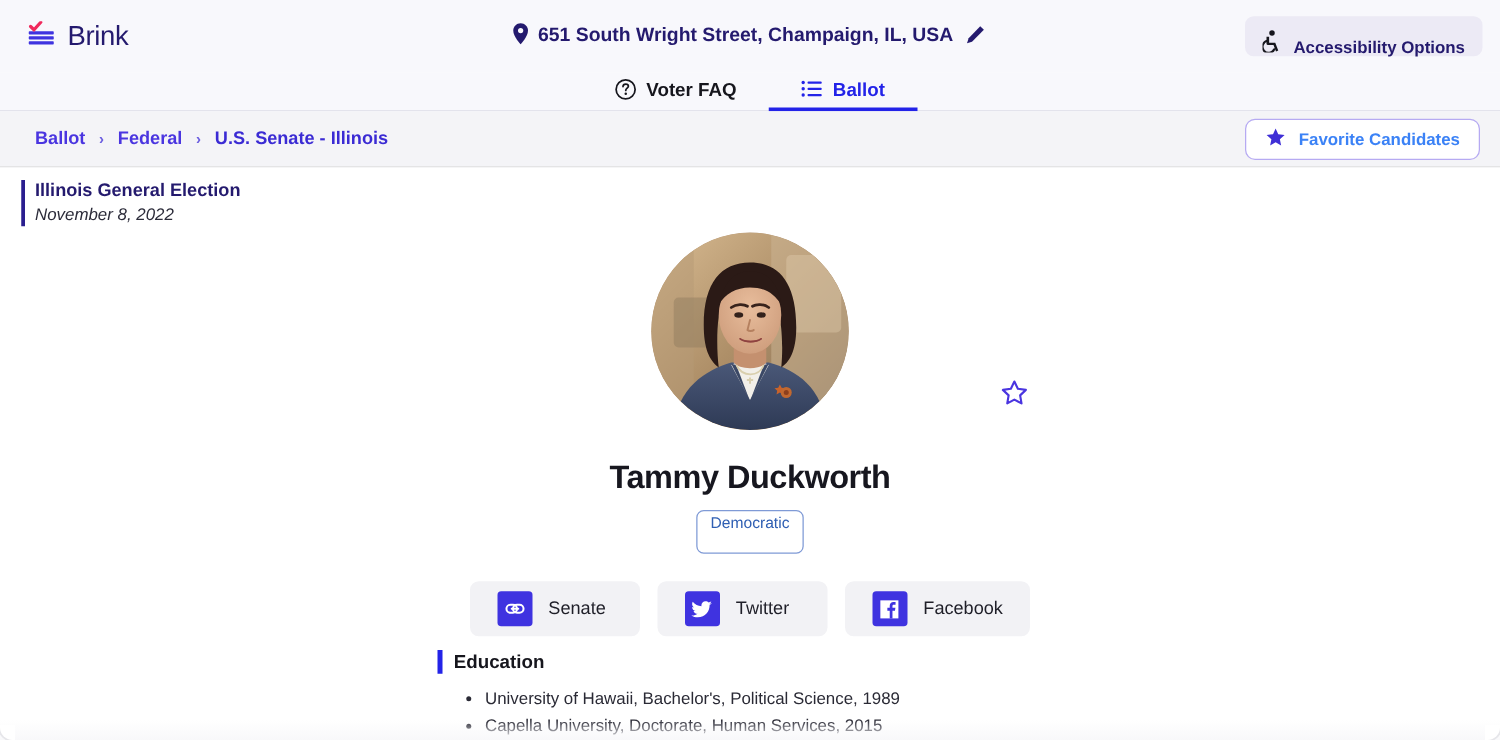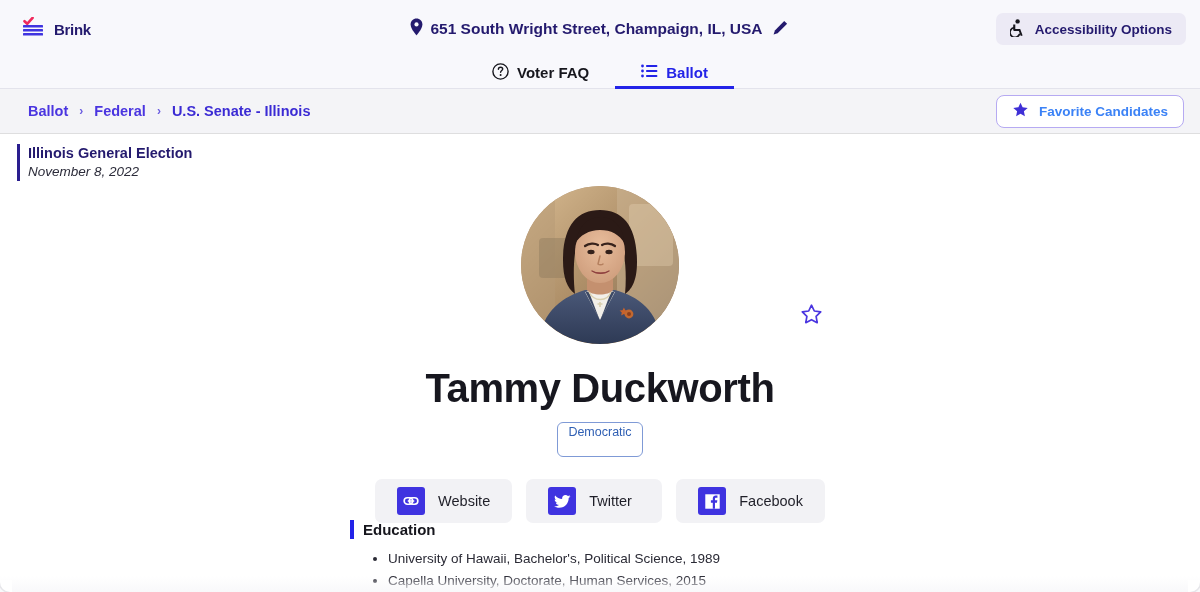--- a/index.html
+++ b/index.html
@@ -40,22 +40,22 @@
     gap: 6px;
     margin-left: 8px;
   }
   .brand-mark {
     width: 26px;
     height: 24px;
     position: relative;
     display: block;
   }
   .brand-name {
-    font-size: 15px;
-    font-weight: bold;
+    font-size: 22px;
+    font-weight: normal;
     color: #241a6e;
     letter-spacing: -0.3px;
   }
 
   .address-wrap {
     position: absolute;
     left: 0;
     right: 0;
     top: 0;
     height: 58px;
@@ -88,21 +88,21 @@
 
   .access-btn {
     position: absolute;
     right: 14px;
     top: 13px;
     height: 32px;
     background: #eceaf5;
     border: none;
     border-radius: 7px;
     display: flex;
-    align-items: center;
+    align-items: flex-end;
     gap: 9px;
     padding: 0 14px;
     cursor: pointer;
   }
   .access-label {
     font-size: 13.5px;
     font-weight: bold;
     color: #241a6e;
     white-space: nowrap;
   }
@@ -248,21 +248,21 @@
     height: 158px;
     border-radius: 50%;
     overflow: hidden;
     position: relative;
     background: #b89a78;
   }
   .photo svg { display: block; }
 
   .cand-name {
     margin-top: 22px;
-    font-size: 40px;
+    font-size: 26px;
     font-weight: bold;
     color: #17171f;
     letter-spacing: -0.4px;
   }
 
   .party {
     margin-top: 11px;
     border: 1px solid #7f9ad6;
     border-radius: 6px;
     padding: 2px 10px 17px;
@@ -539,21 +539,21 @@
       <div class="links">
 
         <button class="link-btn">
           <span class="link-icon">
             <svg width="18" height="18" viewBox="0 0 20 20" xmlns="http://www.w3.org/2000/svg">
               <rect x="2.4" y="6.4" width="9.4" height="7.2" rx="3.6" fill="none" stroke="#ffffff" stroke-width="1.8"></rect>
               <rect x="8.2" y="6.4" width="9.4" height="7.2" rx="3.6" fill="none" stroke="#ffffff" stroke-width="1.8"></rect>
               <rect x="6.2" y="9.2" width="7.6" height="1.7" rx="0.8" fill="#ffffff"></rect>
             </svg>
           </span>
-          <span class="link-label">Website</span>
+          <span class="link-label">Senate</span>
         </button>
 
         <button class="link-btn">
           <span class="link-icon">
             <svg width="19" height="19" viewBox="0 0 20 20" xmlns="http://www.w3.org/2000/svg">
               <path d="M18.4 4.6 c-0.6 0.3 -1.3 0.5 -2 0.6 c0.7 -0.4 1.3 -1.1 1.5 -1.9 c-0.7 0.4 -1.4 0.7 -2.2 0.9 c-0.6 -0.7 -1.6 -1.1 -2.6 -1.1 c-2 0 -3.5 1.6 -3.5 3.5 c0 0.3 0 0.5 0.1 0.8 C6.7 7.2 4.1 5.8 2.3 3.6 C2 4.1 1.8 4.7 1.8 5.4 c0 1.2 0.6 2.3 1.6 2.9 c-0.6 0 -1.1 -0.2 -1.6 -0.4 c0 1.7 1.2 3.1 2.8 3.4 c-0.3 0.1 -0.6 0.1 -0.9 0.1 c-0.2 0 -0.4 0 -0.7 -0.1 c0.4 1.4 1.7 2.4 3.3 2.4 c-1.2 0.9 -2.7 1.5 -4.4 1.5 c-0.3 0 -0.6 0 -0.8 -0.1 c1.6 1 3.4 1.6 5.4 1.6 c6.5 0 10 -5.4 10 -10 l0 -0.5 C17.3 5.9 17.9 5.3 18.4 4.6 Z" fill="#ffffff"></path>
             </svg>
           </span>
           <span class="link-label">Twitter</span>
         </button>

